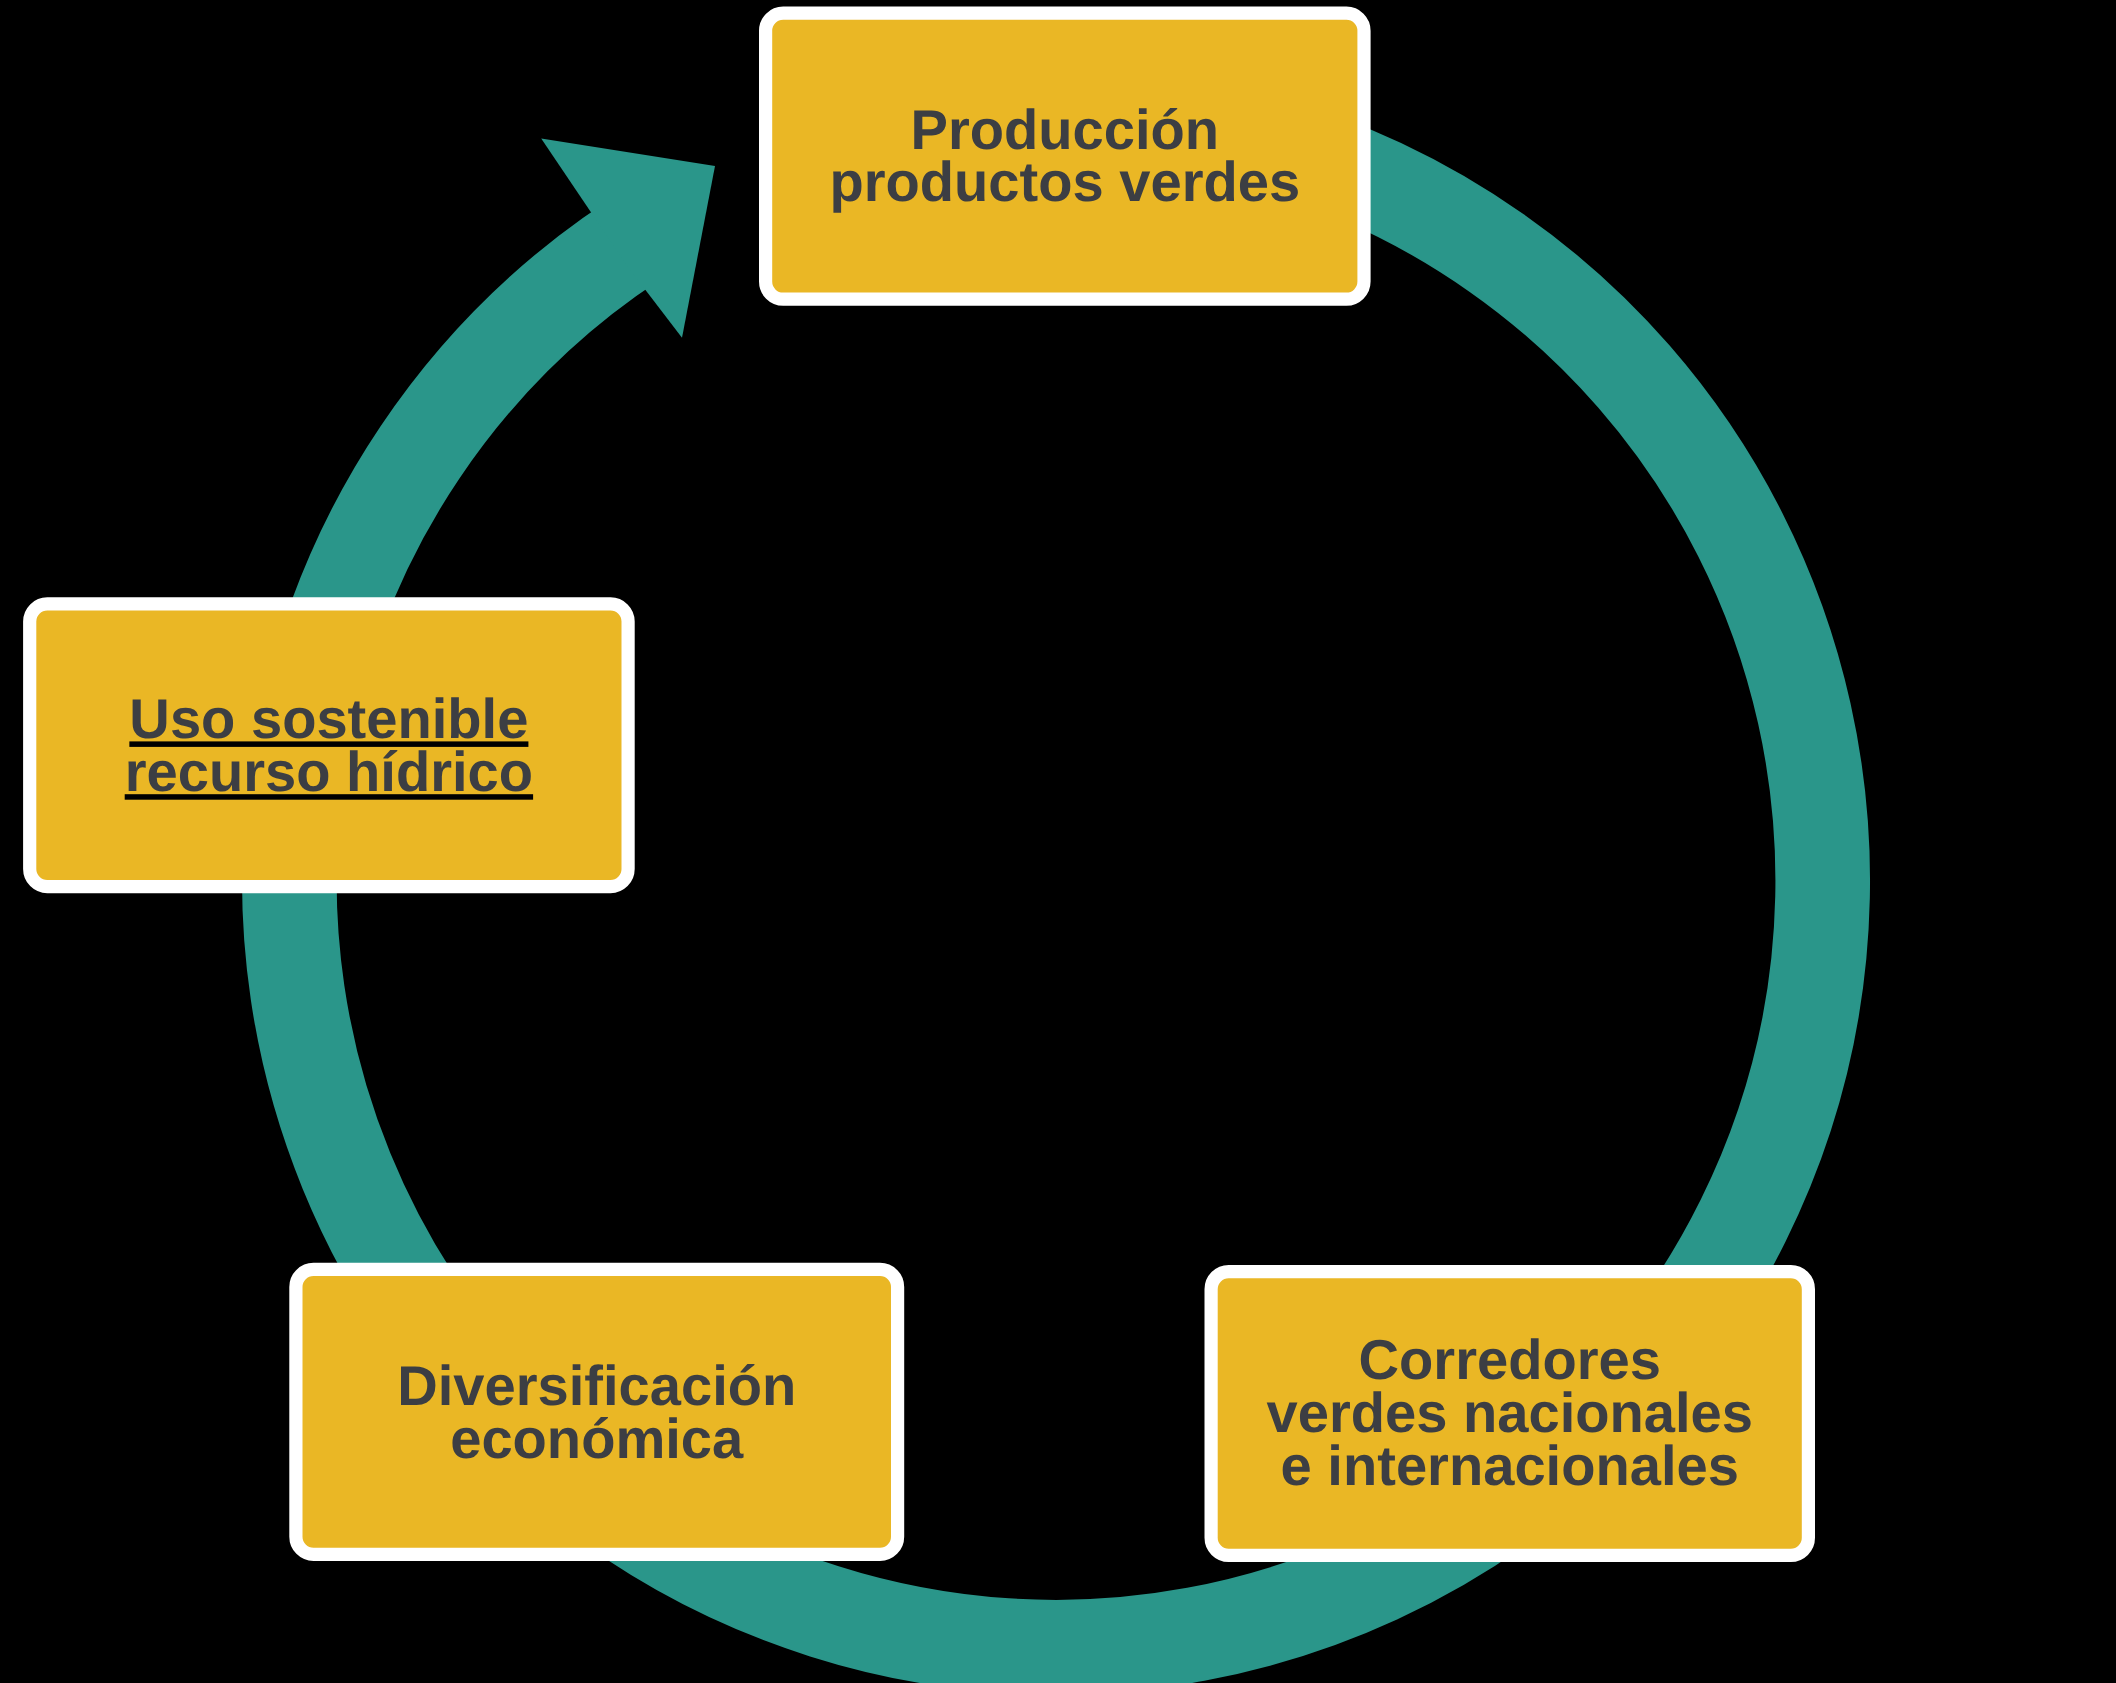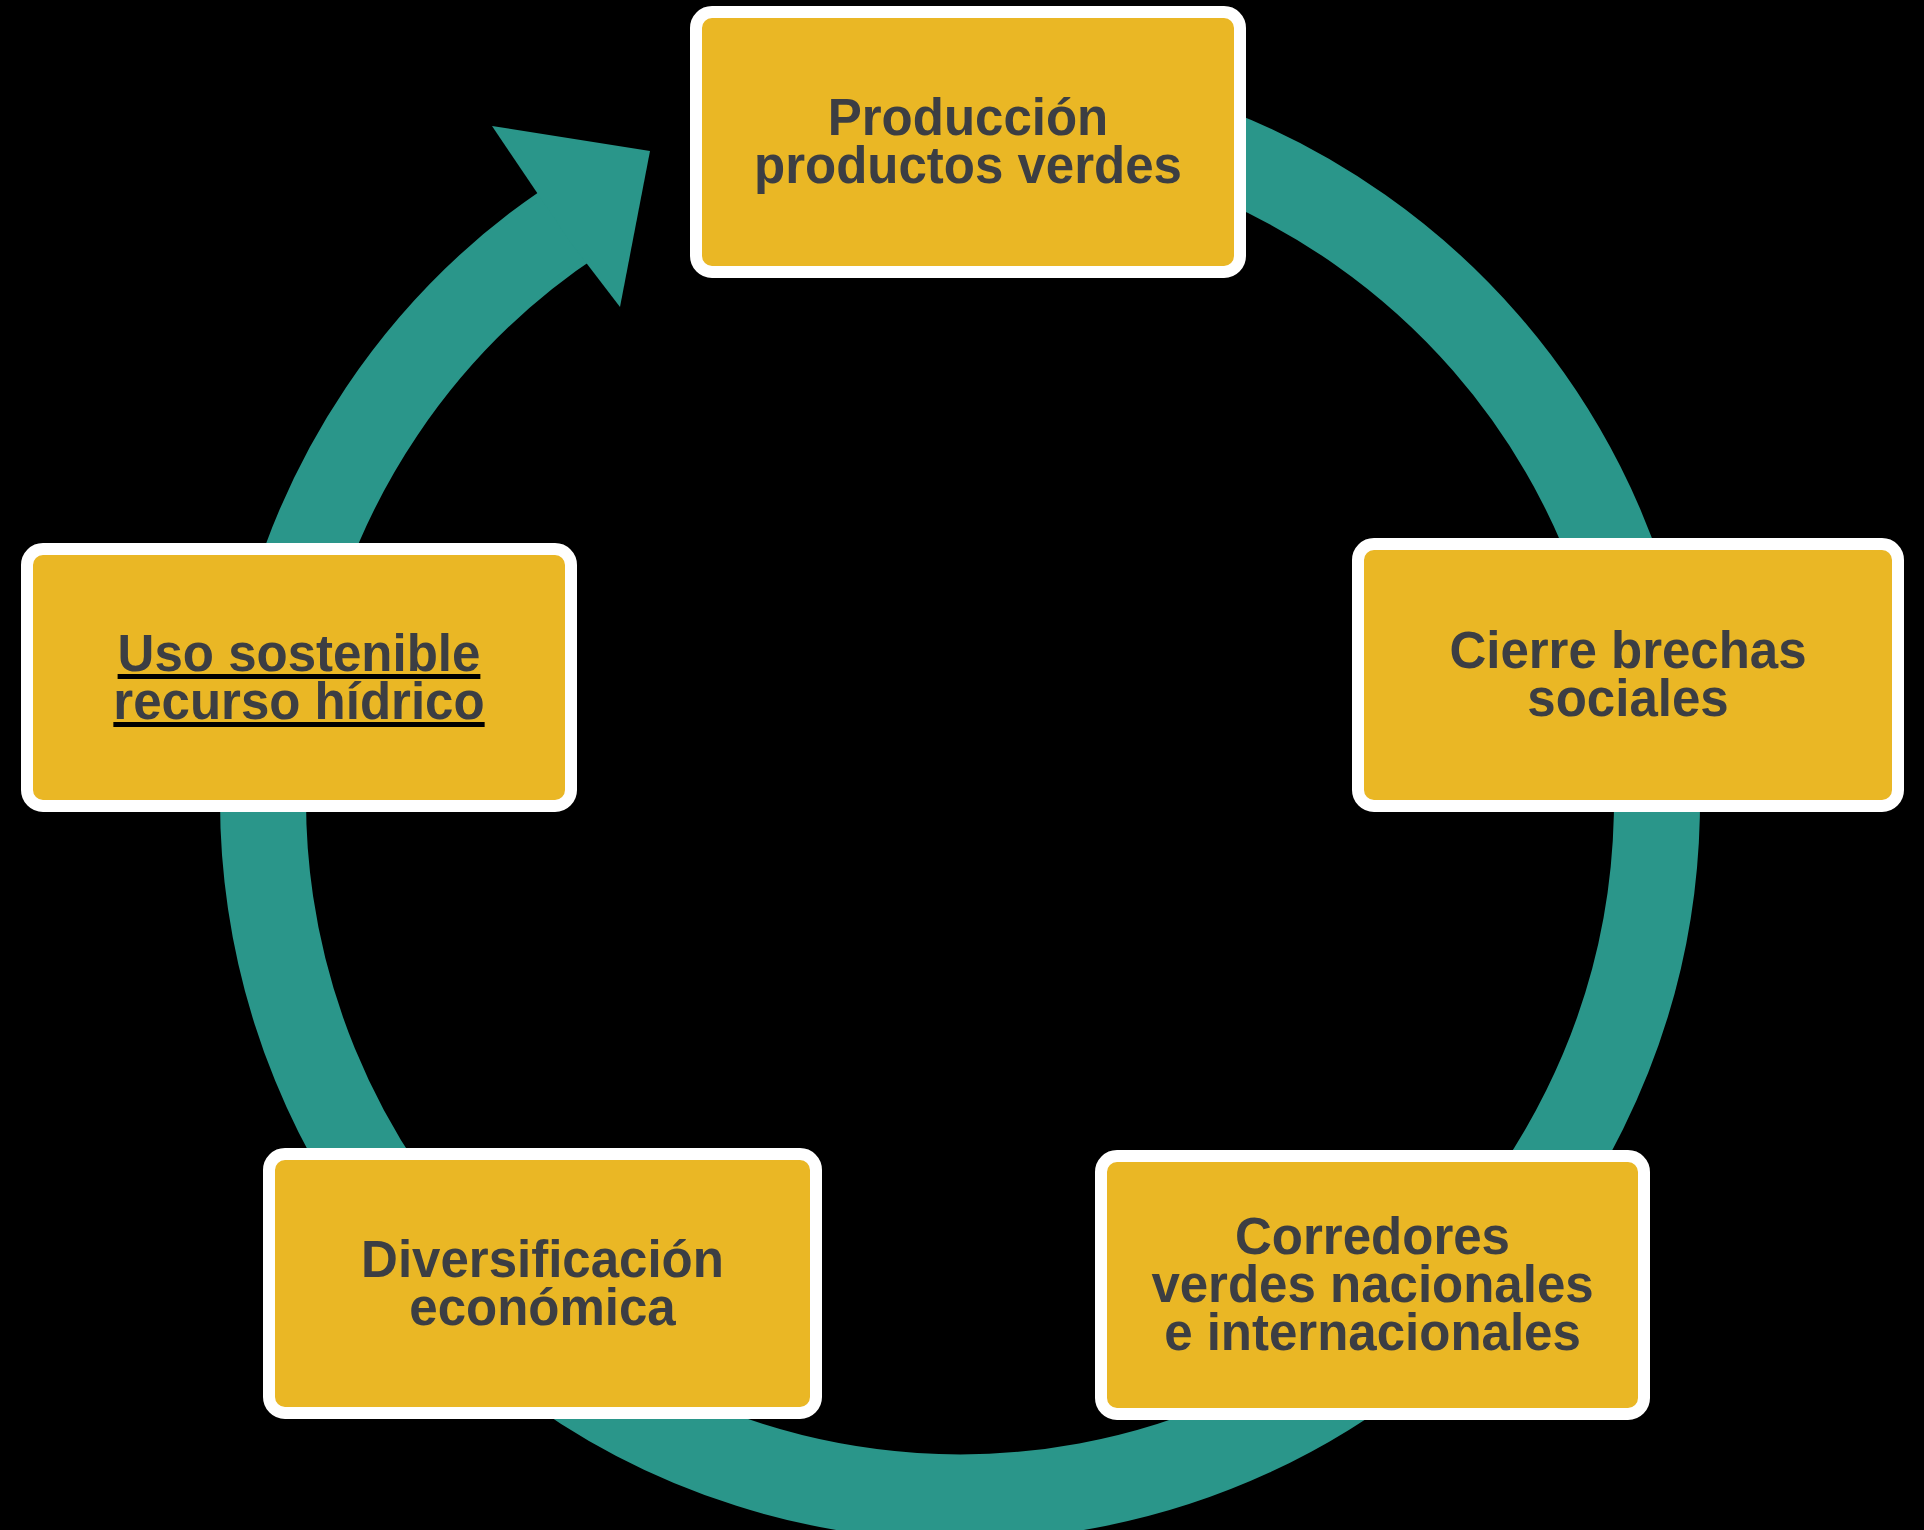--- a/index.html
+++ b/index.html
@@ -68,24 +68,20 @@
 
     <path class="ring-arc" d="M 1081 114 A 697 697 0 1 1 601 203"></path>
     <polygon class="arrow-head" points="650,151 492,126 571,243 620,307"></polygon>
   </svg>
 
   <div class="node node-top">
     <div class="node-label">Producción
 productos verdes</div>
   </div>
 
-  <div class="node node-right">
-    <div class="node-label">Cierre brechas
-sociales</div>
-  </div>
 
   <div class="node node-bottom-right">
     <div class="node-label">Corredores
 verdes nacionales
 e internacionales</div>
   </div>
 
   <div class="node node-bottom-left">
     <div class="node-label">Diversificación
 económica</div>

